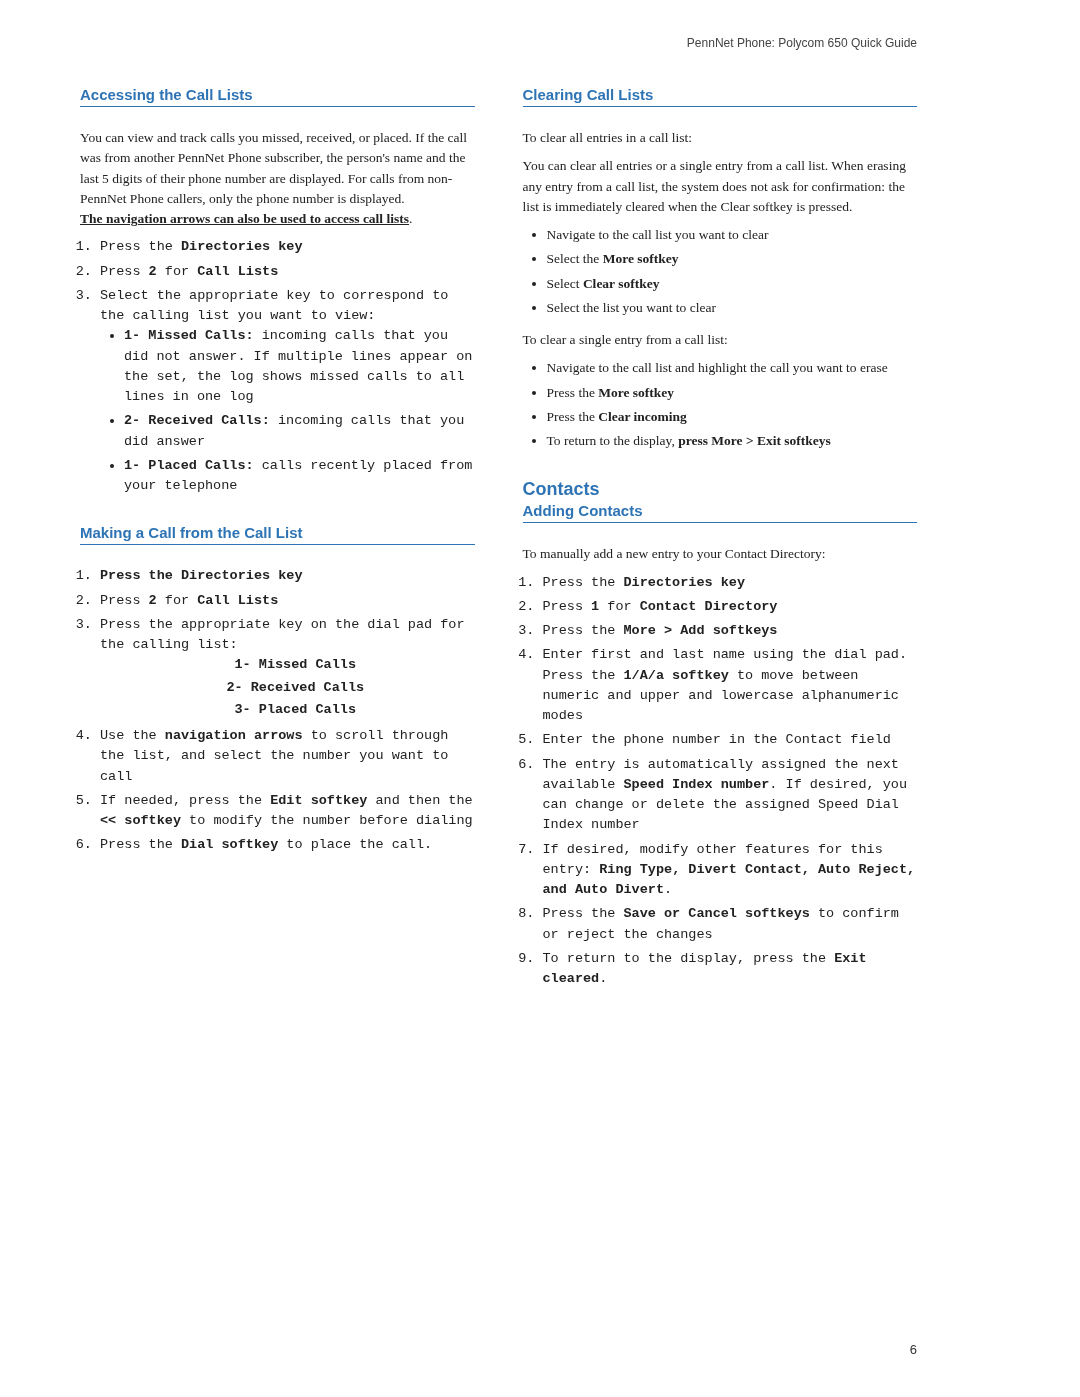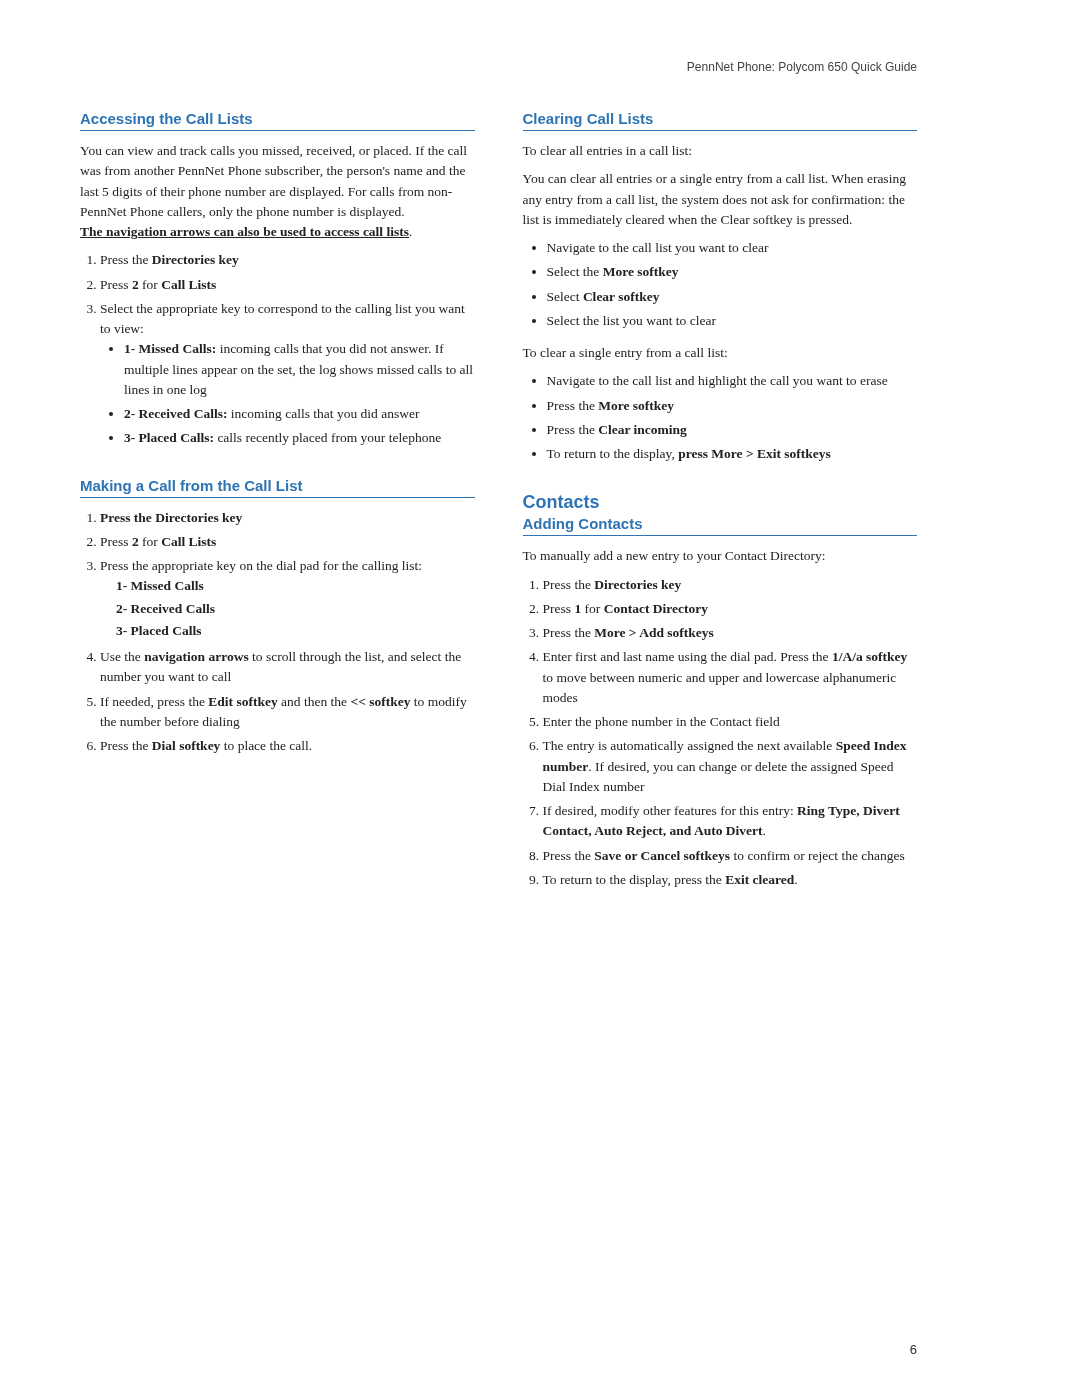--- a/index.html
+++ b/index.html
@@ -10,21 +10,21 @@
       font-size: 13.5px;
       color: #222;
       width: 1080px;
       min-height: 1397px;
       position: relative;
     }
 
     .page {
       width: 997px;
       min-height: 1397px;
-      padding: 60px 80px 60px 80px;
+      padding: 36px 80px 60px 80px;
       position: relative;
     }
 
     .header {
       text-align: right;
       font-size: 12px;
       color: #444;
       margin-bottom: 36px;
       font-family: Arial, sans-serif;
     }
@@ -38,41 +38,42 @@
       flex: 1;
     }
 
     .section-title {
       font-family: Arial, sans-serif;
       font-size: 15px;
       color: #2e74b5;
       font-weight: bold;
       border-bottom: 1px solid #2e74b5;
       padding-bottom: 3px;
-      margin-bottom: 10px;
+      margin-bottom: 21px;
     }
 
     p {
       margin-bottom: 8px;
       line-height: 1.5;
     }
 
     .underline-bold {
       font-weight: bold;
       text-decoration: underline;
     }
 
     ol {
       margin-left: 20px;
       margin-bottom: 8px;
     }
 
     ol li {
       margin-bottom: 4px;
       line-height: 1.5;
+      font-family: Liberation Mono, monospace;
     }
 
     ul {
       margin-left: 24px;
       margin-bottom: 8px;
       list-style-type: disc;
     }
 
     ul li {
       margin-bottom: 4px;
@@ -135,34 +136,34 @@
           <span class="underline-bold">The navigation arrows can also be used to access call lists</span><span>.</span>
         </p>
 
         <ol>
           <li>Press the <span class="bold">Directories key</span></li>
           <li>Press <span class="bold">2</span> for <span class="bold">Call Lists</span></li>
           <li>Select the appropriate key to correspond to the calling list you want to view:
             <ul>
               <li><span class="bold">1- Missed Calls:</span>  incoming calls that you did not answer. If multiple lines appear on the set, the log shows missed calls to all lines in one log</li>
               <li><span class="bold">2- Received Calls:</span> incoming calls that you did answer</li>
-              <li><span class="bold">3- Placed Calls:</span> calls recently placed from your telephone</li>
+              <li><span class="bold">1- Placed Calls:</span> calls recently placed from your telephone</li>
             </ul>
           </li>
         </ol>
       </div>
 
       <div class="section-gap">
         <div class="section-title">Making a Call from the Call List</div>
 
         <ol>
           <li><span class="bold">Press the <span>Directories key</span></span></li>
           <li>Press <span class="bold">2</span> for <span class="bold">Call Lists</span></li>
           <li>Press the appropriate key on the dial pad for the calling list:
-            <ol class="indent-list" style="list-style-type:none; margin-left:16px;">
+            <ol class="indent-list" style="list-style-type:none; margin-left:16px;text-align:center;">
               <li><span class="bold">1-   Missed Calls</span></li>
               <li><span class="bold">2-   Received Calls</span></li>
               <li><span class="bold">3-   Placed Calls</span></li>
             </ol>
           </li>
           <li>Use the <span class="bold">navigation arrows</span> to scroll through the list, and select the number you want to call</li>
           <li>If needed, press the <span class="bold">Edit softkey</span> and then the <span class="bold">&lt;&lt; softkey</span> to modify the number before dialing</li>
           <li>Press the <span class="bold">Dial softkey</span> to place the call.</li>
         </ol>
       </div>

